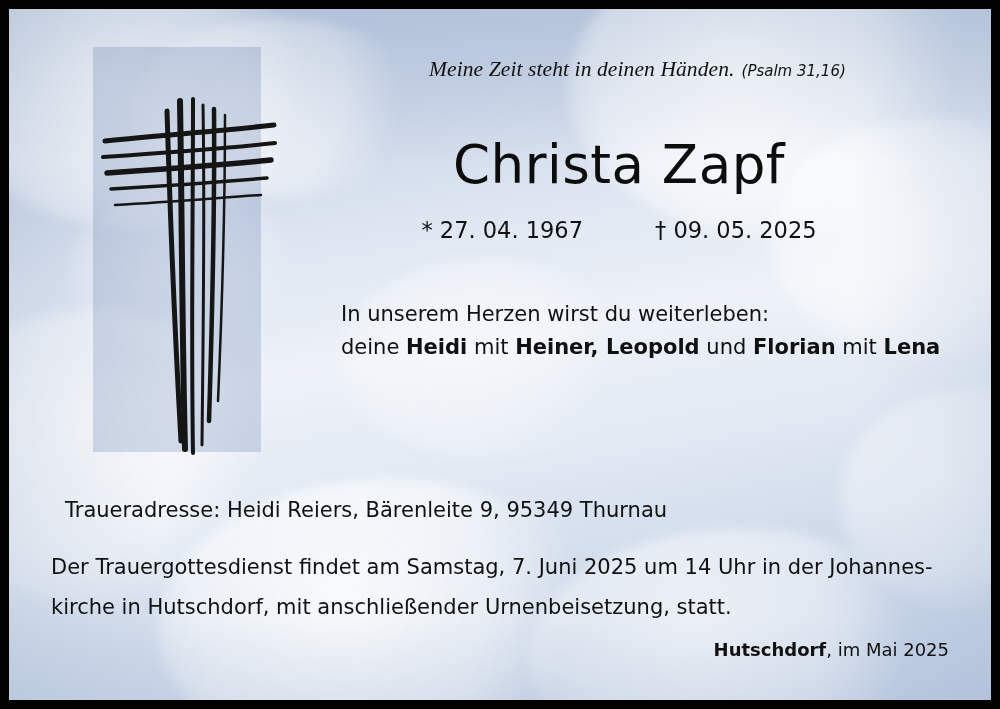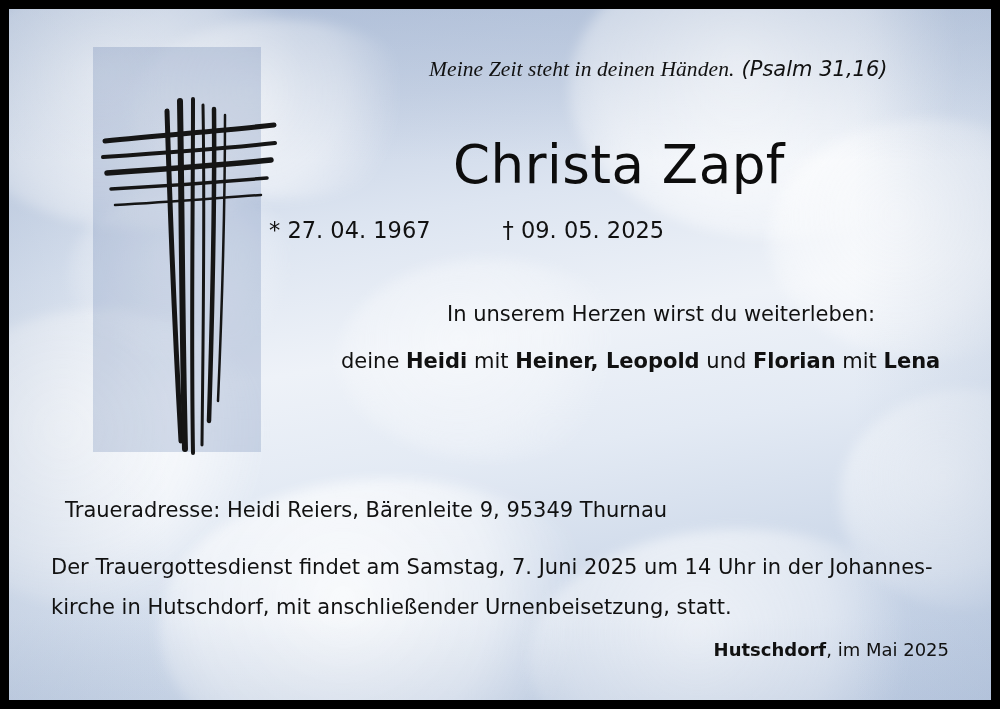--- a/index.html
+++ b/index.html
@@ -90,21 +90,21 @@
   }
   .motto-text {
     font-style: italic;
     font-size: 21.5px;
     color: #111;
     letter-spacing: .1px;
     font-family: Liberation Serif, serif;
   }
   .motto-src {
     font-style: italic;
-    font-size: 21px;
+    font-size: 15px;
     color: #111;
     margin-left: 7px;
     text-align: center;
   }
 
   .name {
     position: absolute;
     left: 260px;
     top: 125px;
     width: 700px;
@@ -113,36 +113,36 @@
     font-weight: 400;
     letter-spacing: .5px;
     color: #0d0d0d;
   }
 
   .dates {
     position: absolute;
     left: 260px;
     top: 208px;
     width: 700px;
-    text-align: left;
+    text-align: center;
     font-size: 22.5px;
     color: #111;
   }
   .dates .birth { margin-right: 72px; }
 
   .survivors {
     position: absolute;
     left: 332px;
     top: 290px;
     width: 640px;
     font-size: 21px;
     line-height: 31px;
     color: #111;
   }
-  .survivors .lead { margin-bottom: 16px; text-align: center; }
+  .survivors .lead { margin-bottom: 2px; }
   .survivors b { font-weight: 700; }
 
   .address {
     position: absolute;
     left: 56px;
     top: 489px;
     font-size: 21px;
     color: #111;
   }
 

